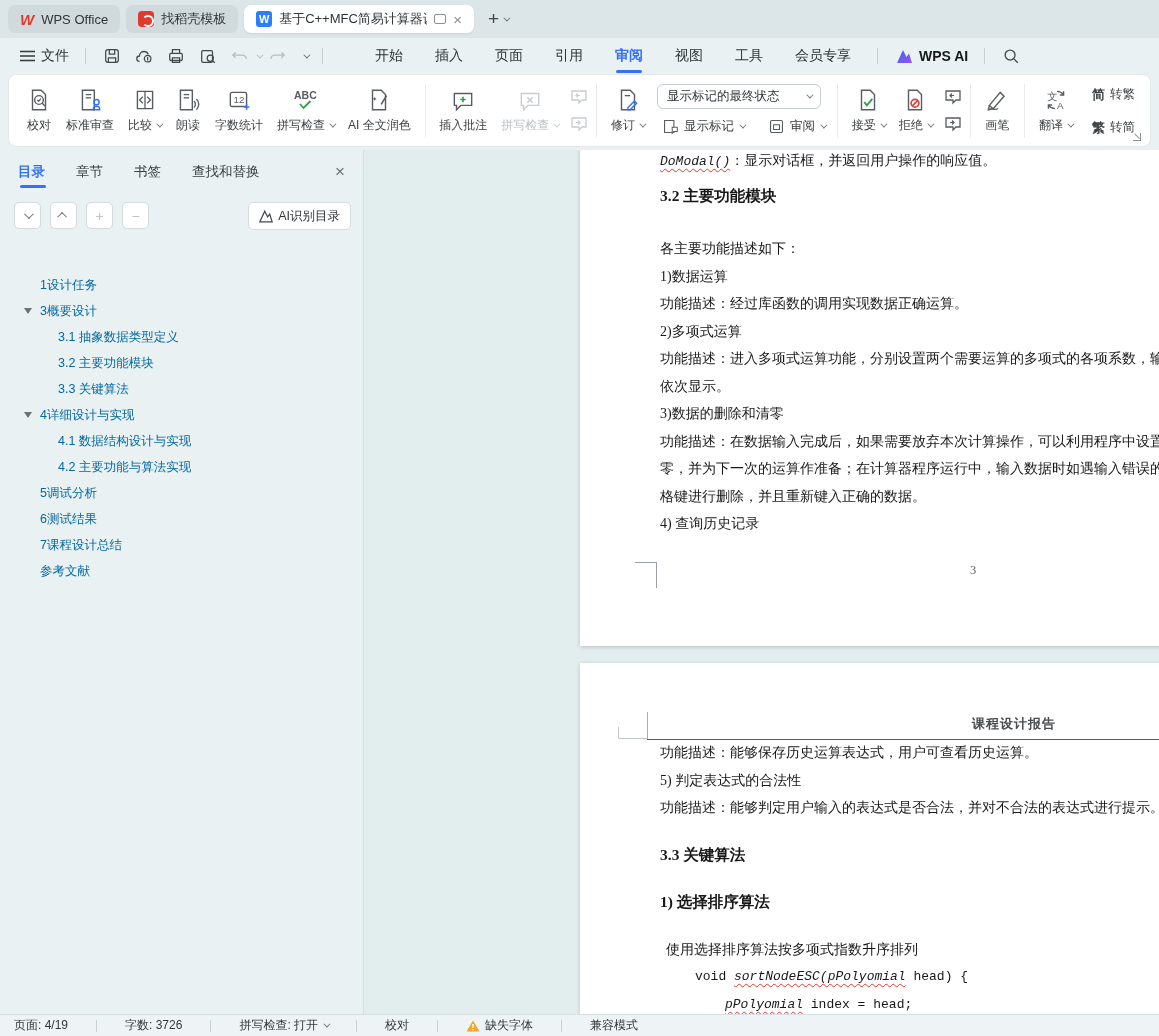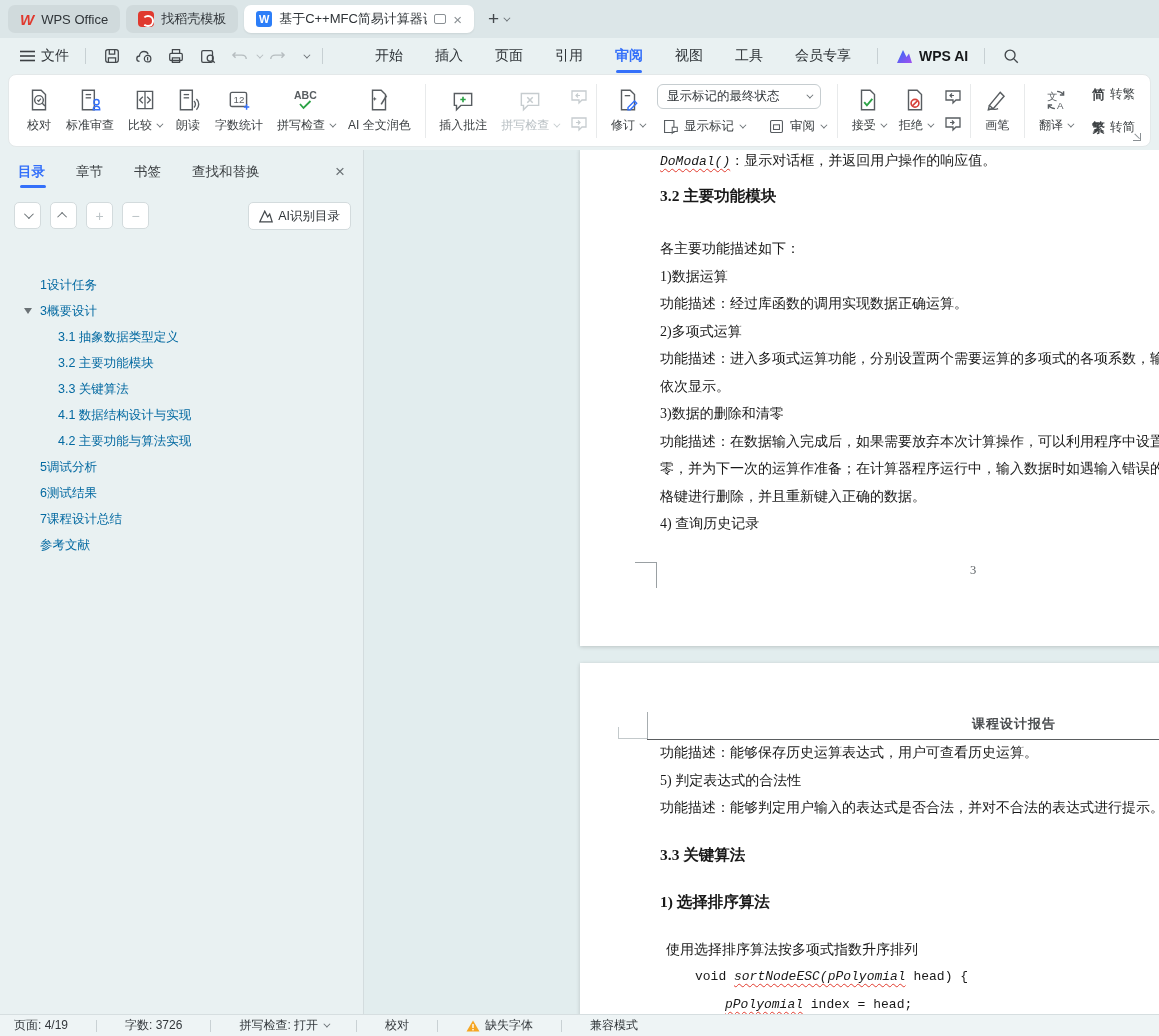--- a/index.html
+++ b/index.html
@@ -497,20 +497,24 @@
         </div>
       <div class="tocrow l2">
           <span>3.1 抽象数据类型定义</span>
         </div>
       <div class="tocrow l2">
           <span>3.2 主要功能模块</span>
         </div>
       <div class="tocrow l2">
           <span>3.3 关键算法</span>
         </div>
+      <div class="tocrow l1">
+          <i class="toc-tri"></i>
+          <span>4详细设计与实现</span>
+        </div>
       <div class="tocrow l2">
           <span>4.1 数据结构设计与实现</span>
         </div>
       <div class="tocrow l2">
           <span>4.2 主要功能与算法实现</span>
         </div>
       <div class="tocrow l1">
           <span>5调试分析</span>
         </div>
       <div class="tocrow l1">

